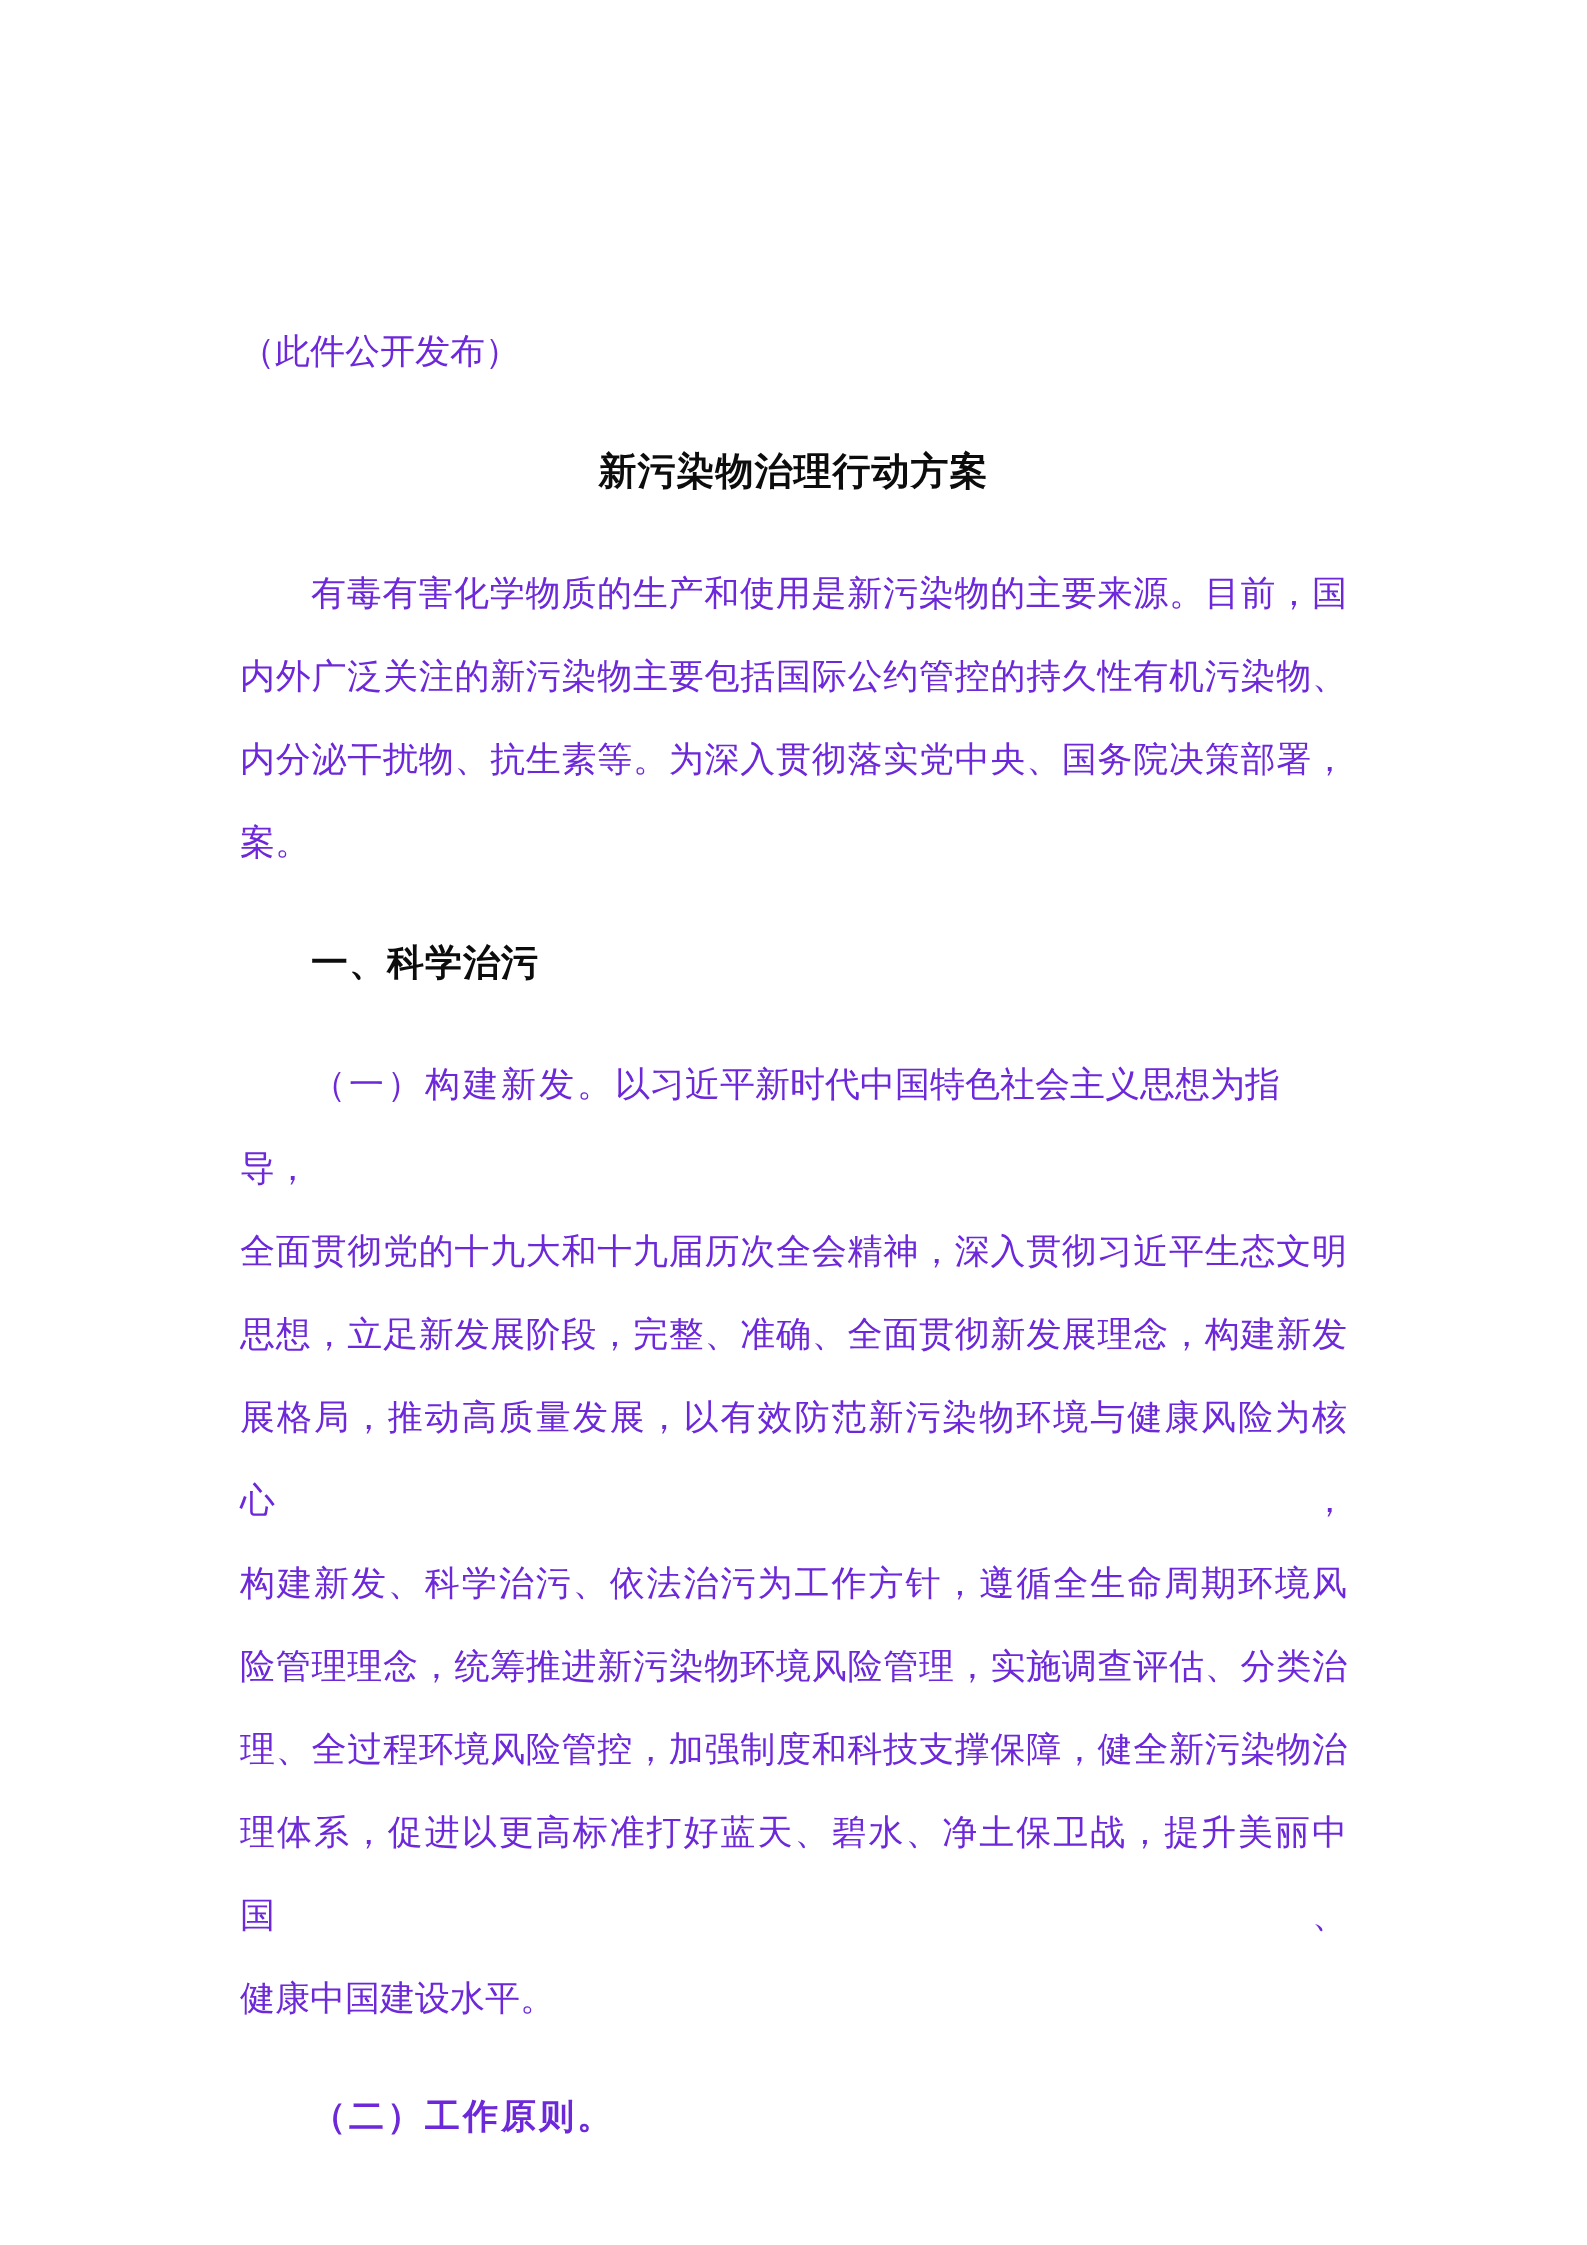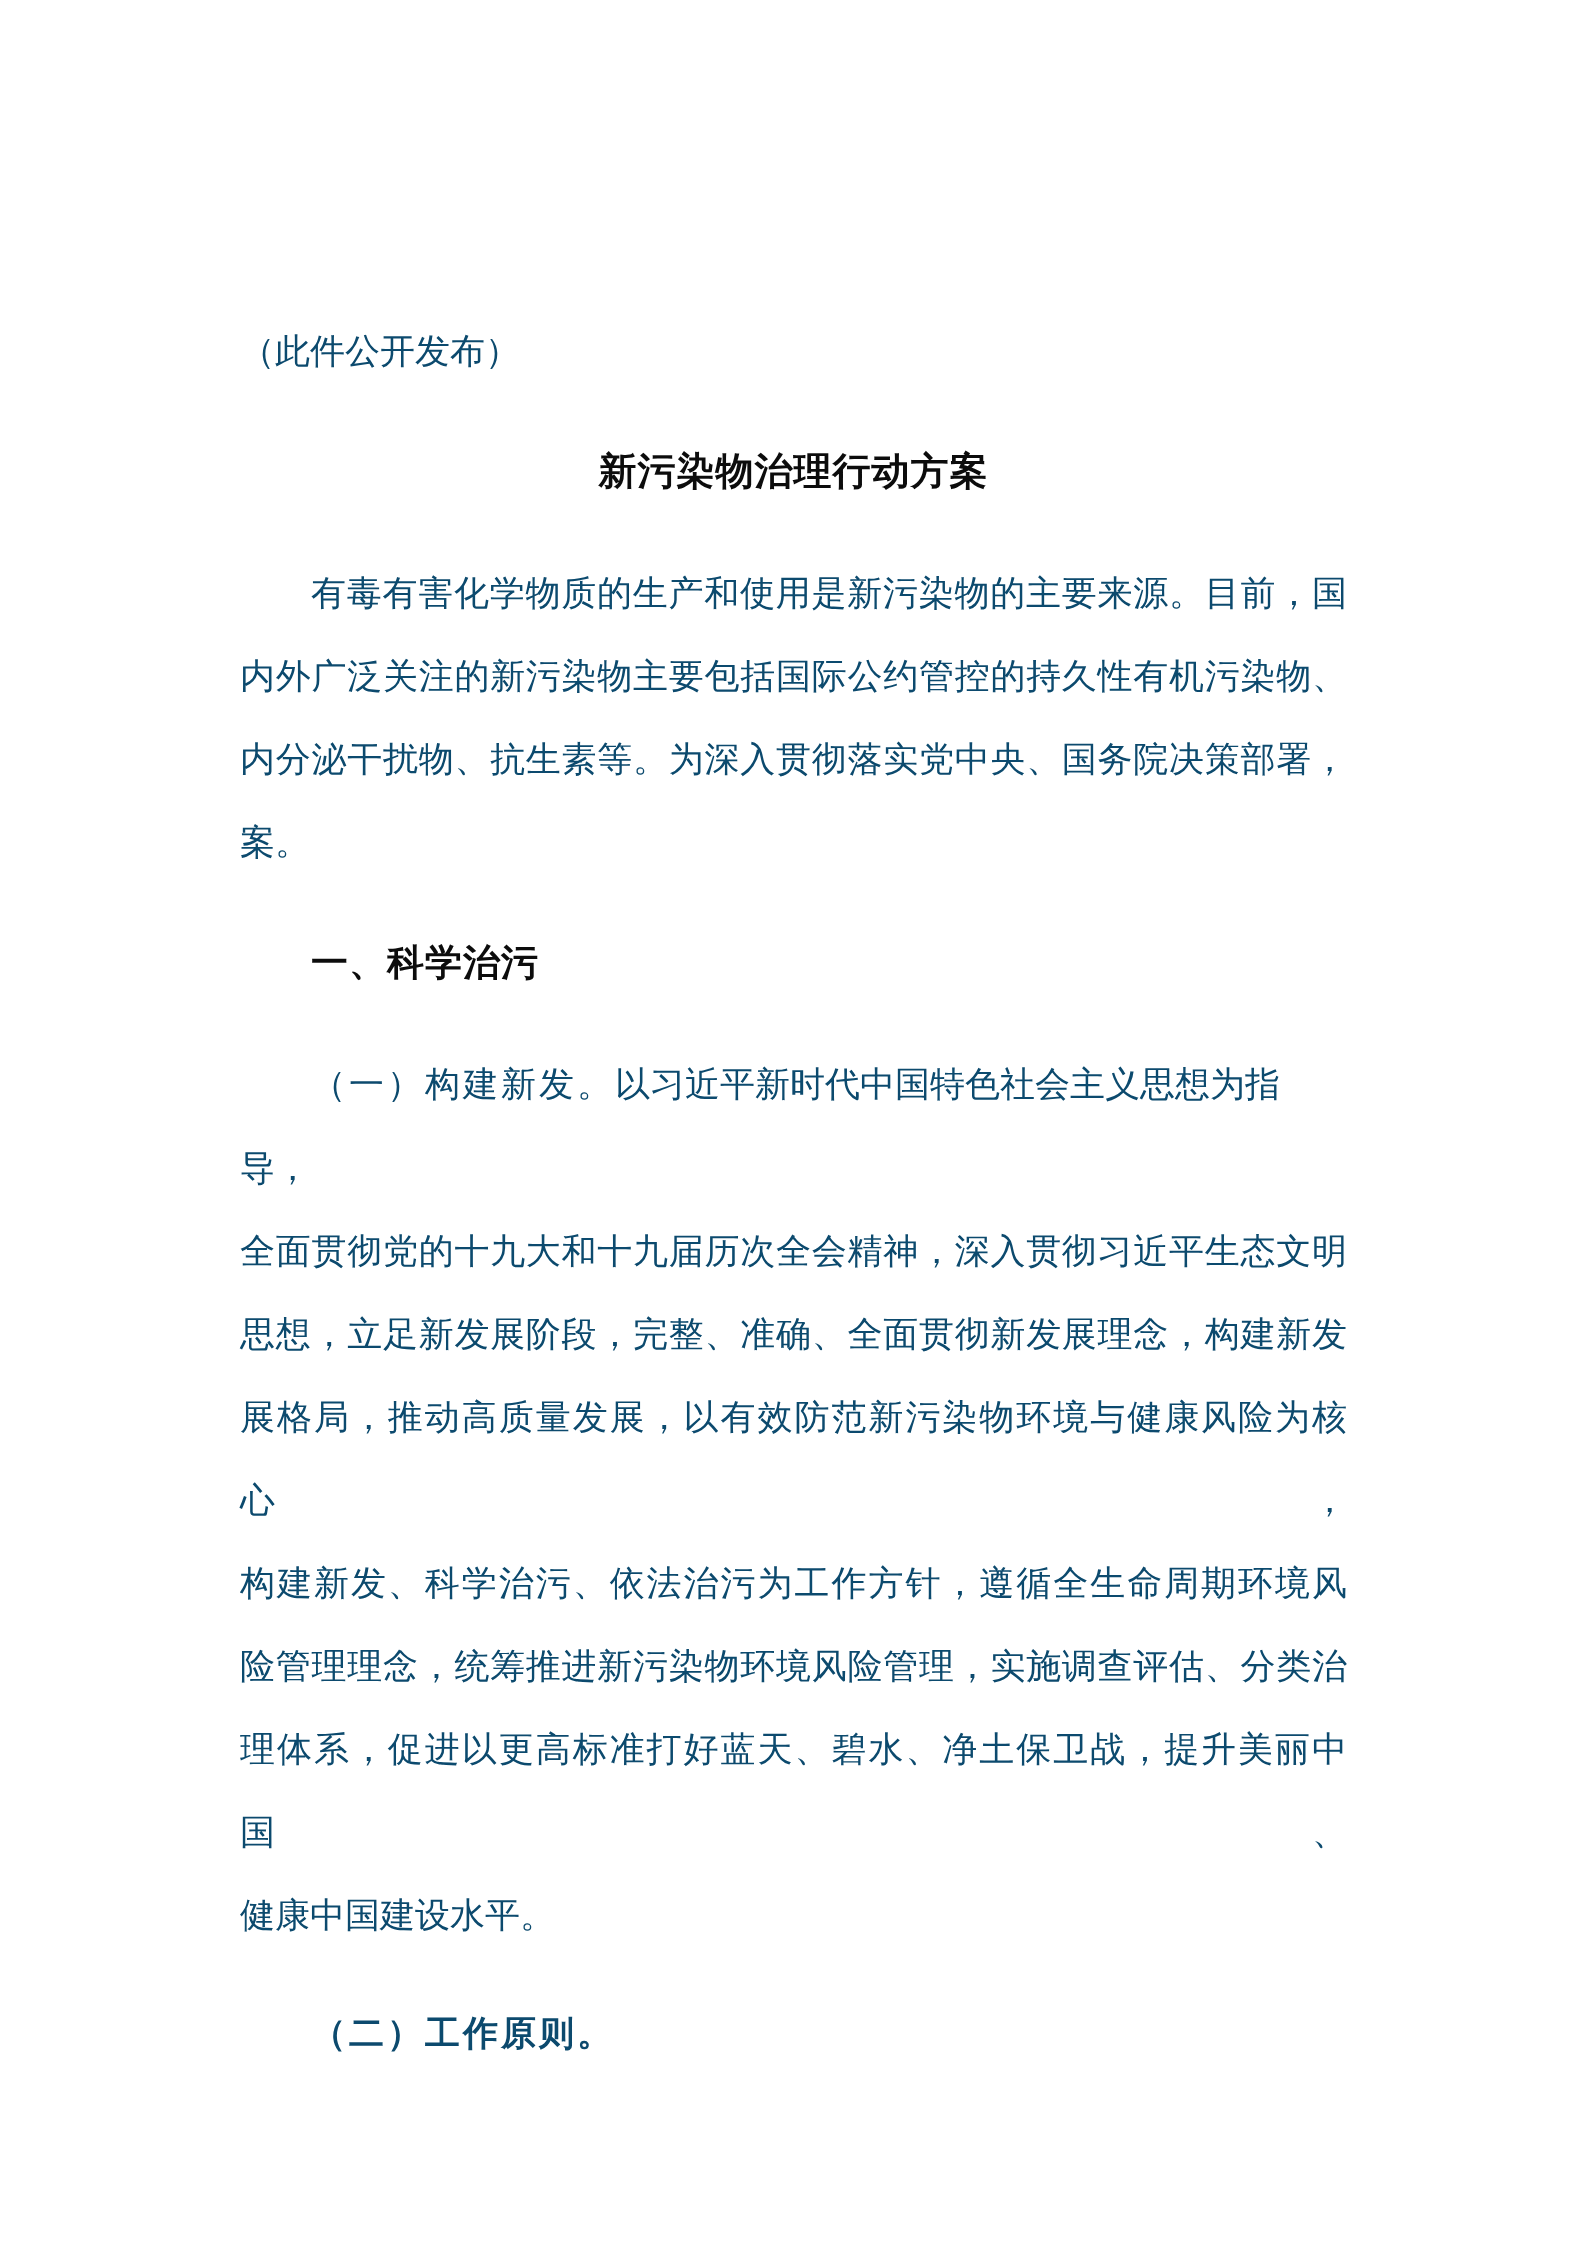--- a/index.html
+++ b/index.html
@@ -18,21 +18,21 @@
   }
   .content {
     position: absolute;
     left: 240px;
     top: 309px;
     width: 1107px;
   }
   .ln {
     font-size: 35px;
     line-height: 83px;
-    color: #0c4a6e;
+    color: #6d28d9;
   }
   
   .fill {
     text-align: justify;
     text-align-last: justify;
     text-justify: inter-character;
   }
   .indent {
     text-indent: 71px;
   }
@@ -84,20 +84,21 @@
 
     <div class="item1 gap">
       <div class="ln indent">
         <span class="kai">（一）构建新发。</span><span>以习近平新时代中国特色社会主义思想为指导，</span>
       </div>
       <div class="ln fill">全面贯彻党的十九大和十九届历次全会精神，深入贯彻习近平生态文明</div>
       <div class="ln fill">思想，立足新发展阶段，完整、准确、全面贯彻新发展理念，构建新发</div>
       <div class="ln fill">展格局，推动高质量发展，以有效防范新污染物环境与健康风险为核心，</div>
       <div class="ln fill">构建新发、科学治污、依法治污为工作方针，遵循全生命周期环境风</div>
       <div class="ln fill">险管理理念，统筹推进新污染物环境风险管理，实施调查评估、分类治</div>
+      <div class="ln fill">理、全过程环境风险管控，加强制度和科技支撑保障，健全新污染物治</div>
       <div class="ln fill">理体系，促进以更高标准打好蓝天、碧水、净土保卫战，提升美丽中国、</div>
       <div class="ln">健康中国建设水平。</div>
     </div>
 
     <div class="ln indent kai gap-sm">（二）工作原则。</div>
 
   </div>
 </div>
 
 </body></html>

